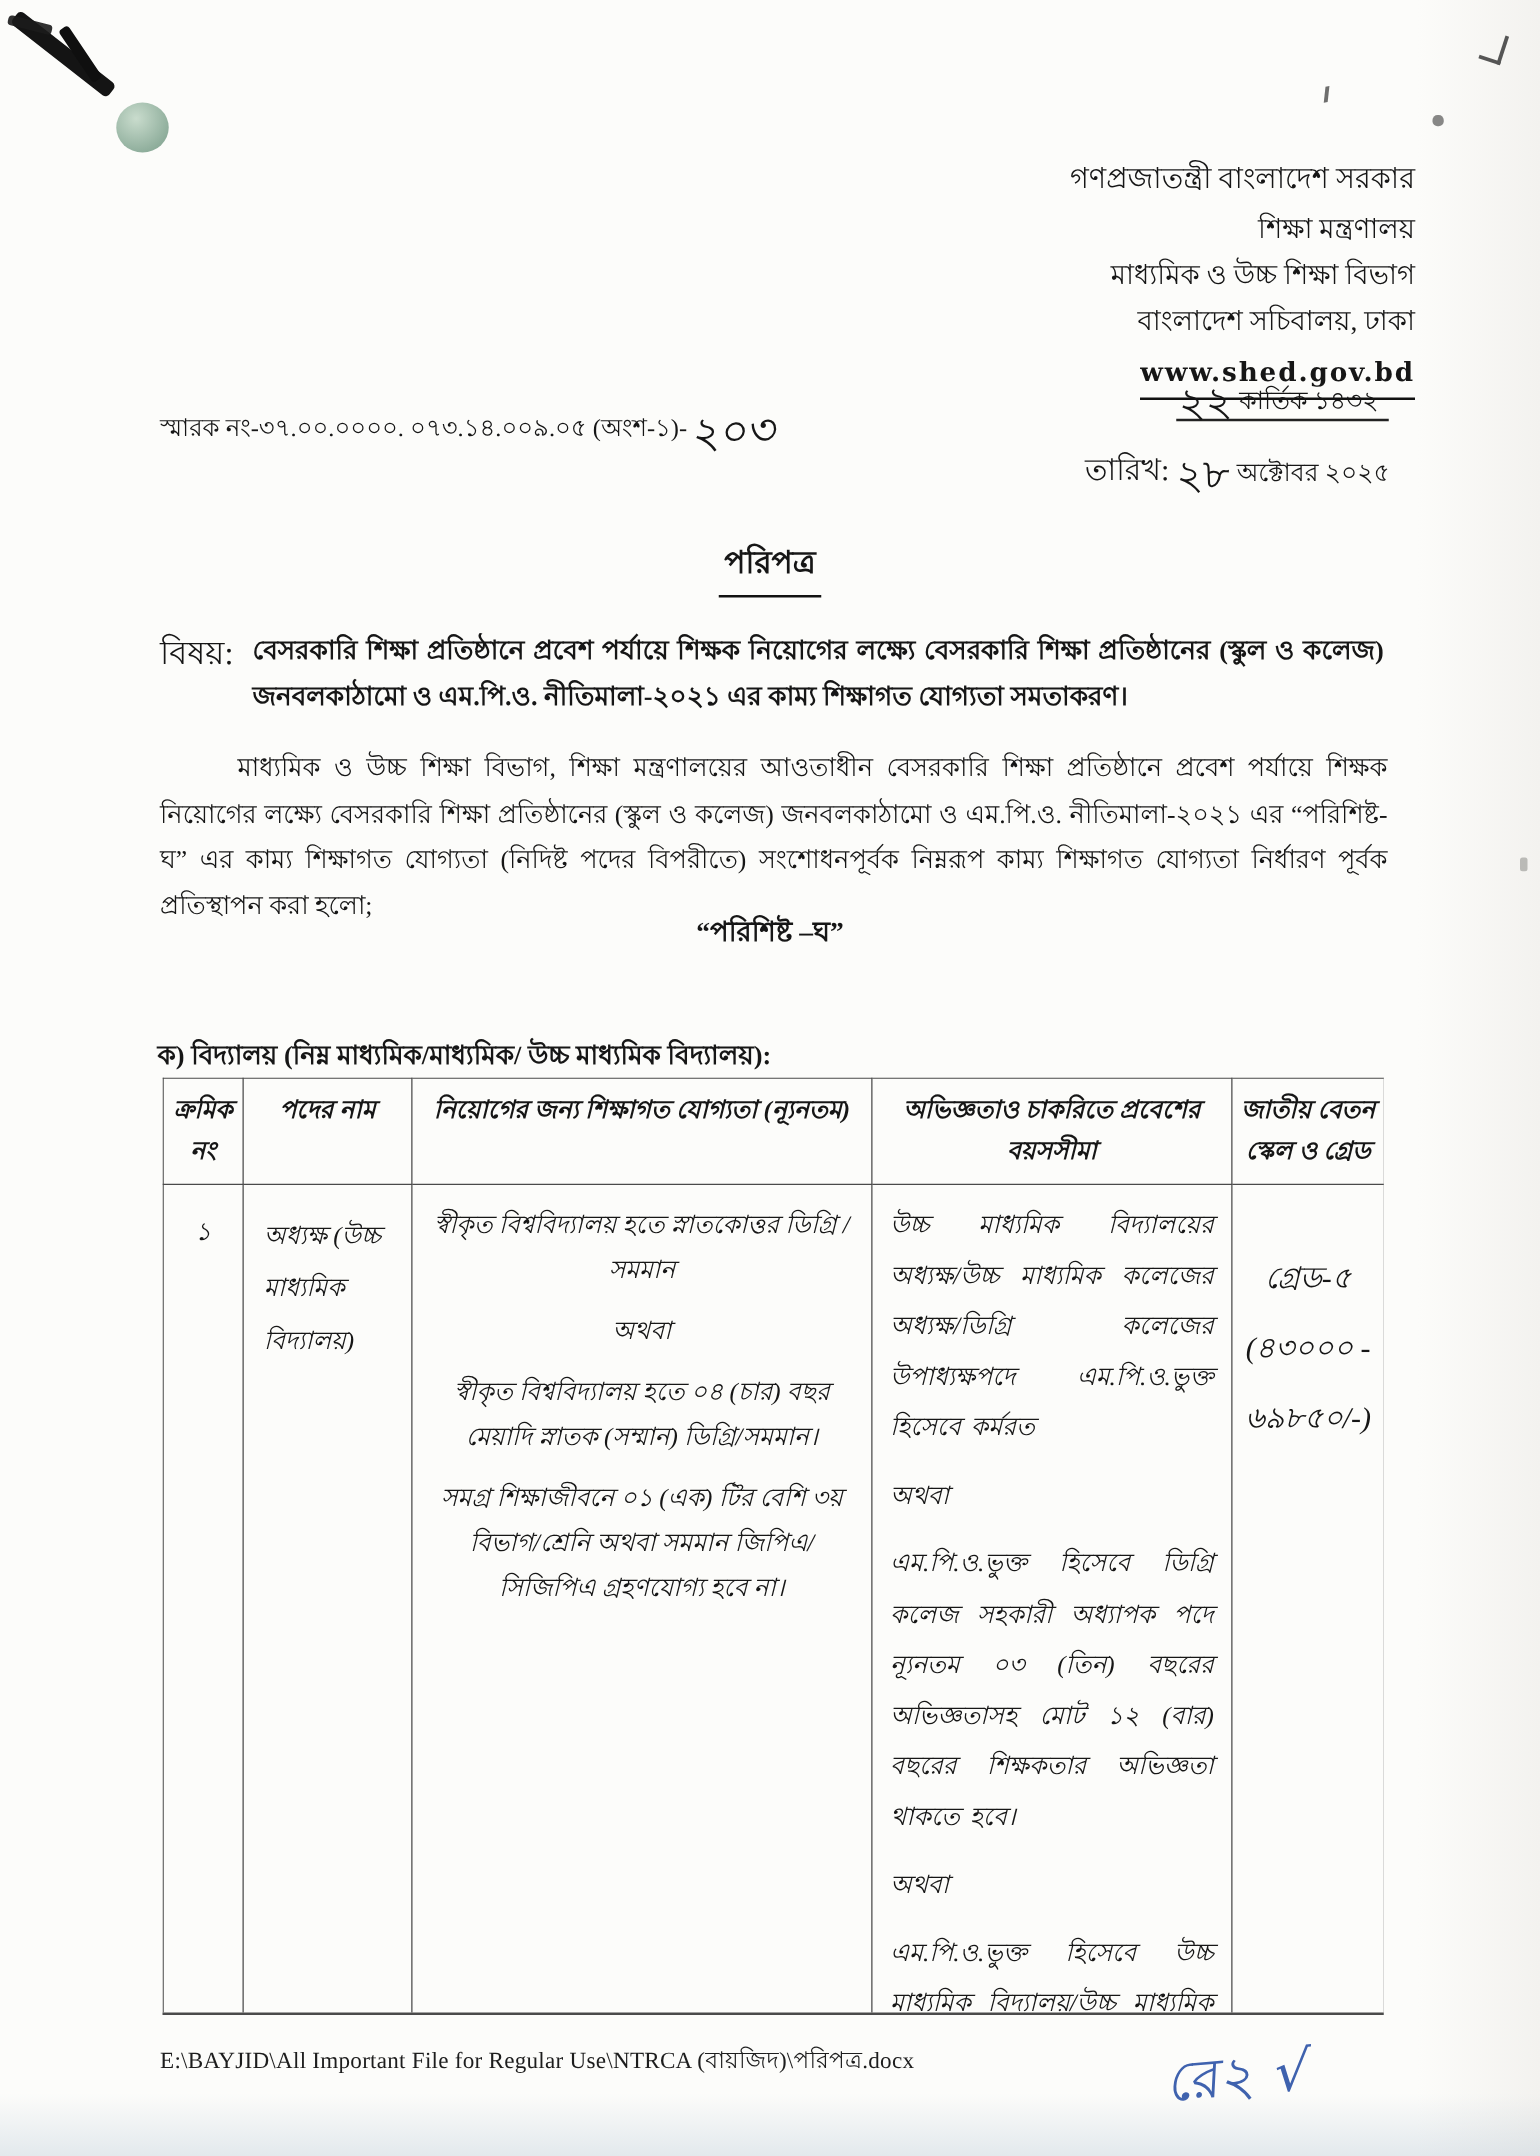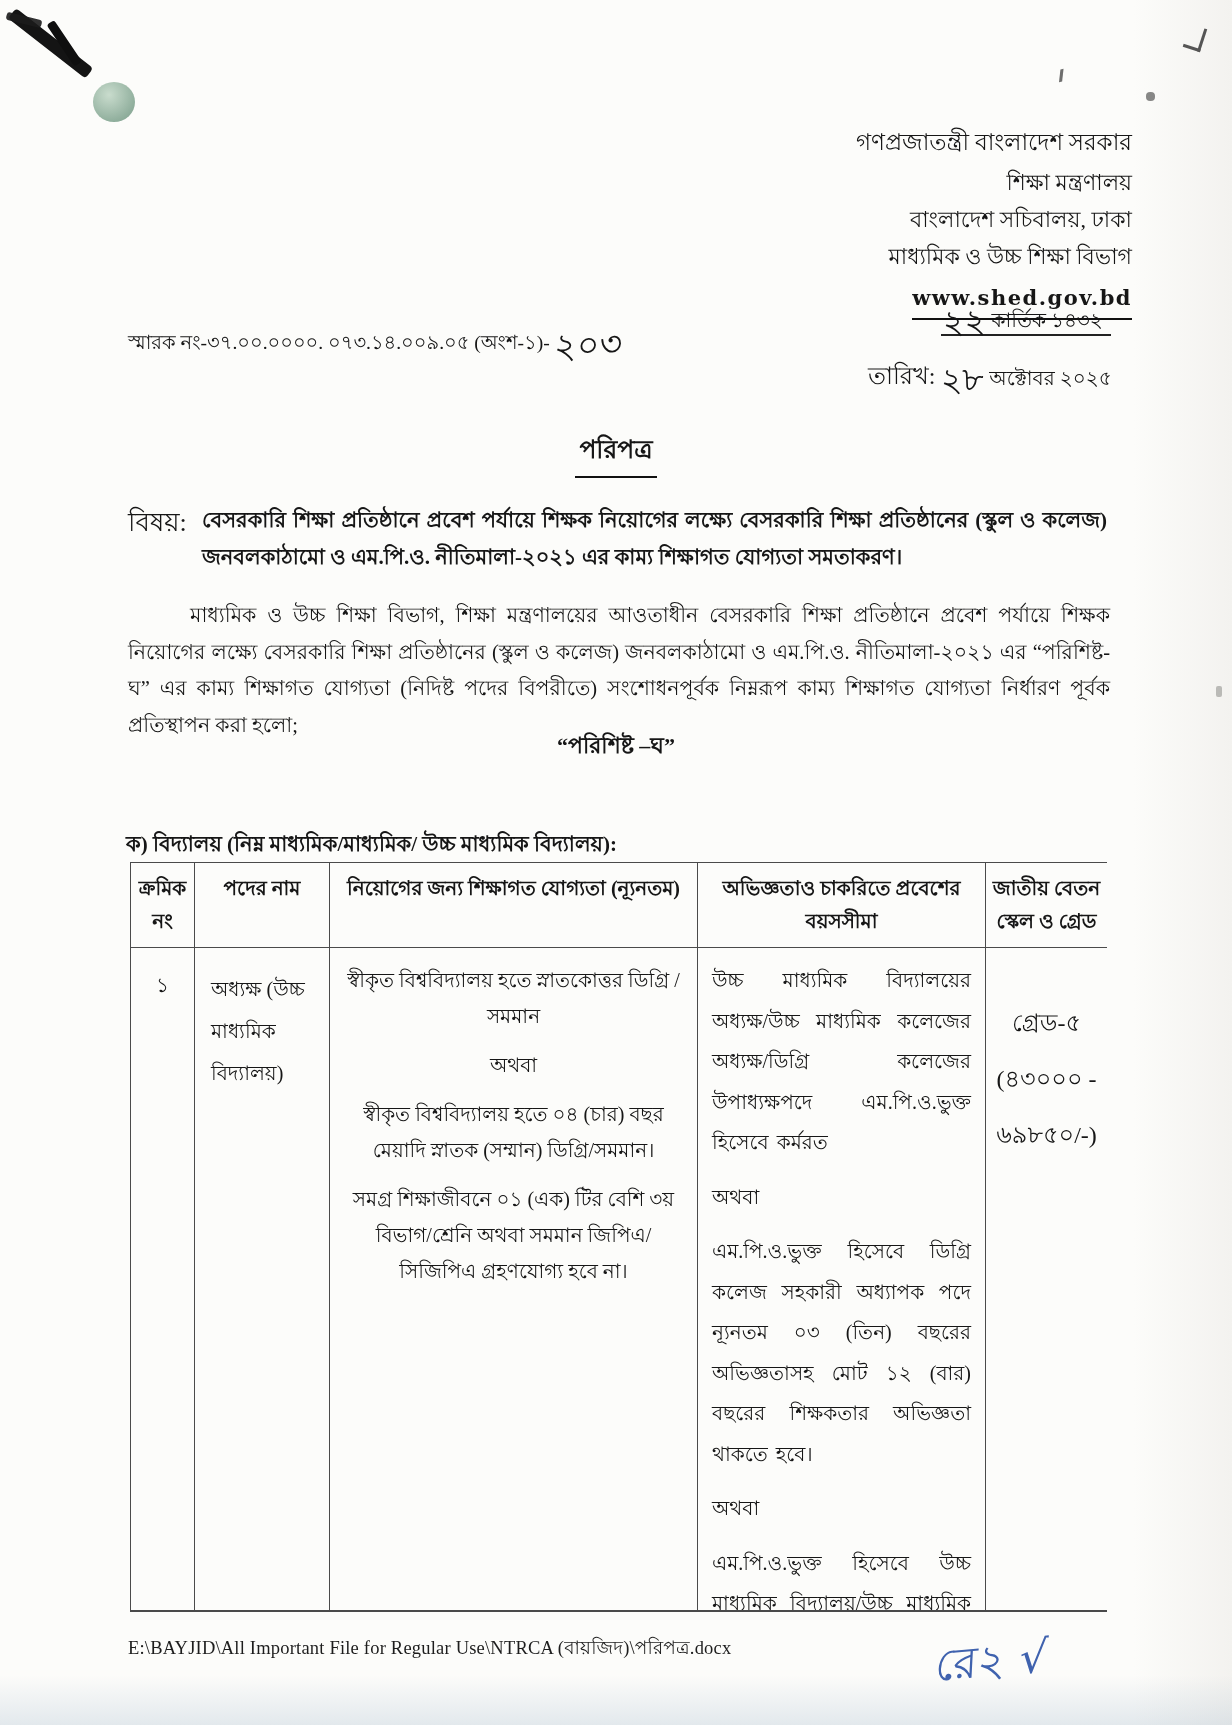--- a/index.html
+++ b/index.html
@@ -55,21 +55,21 @@
   .body-para{position:absolute;left:128px;top:597px;width:982px;font-size:20.5px;line-height:36.5px;
     text-align:justify;text-indent:62px;}
 
   .appendix-title{position:absolute;left:0;top:728px;width:1232px;text-align:center;font-weight:700;font-size:22px;}
   .appendix-subtitle{position:absolute;left:126px;top:772px;width:1000px;font-weight:700;font-size:21px;}
   .section-heading{position:absolute;left:126px;top:828px;width:1000px;font-weight:700;font-size:21px;}
 
   
   .table-wrap{position:absolute;left:130px;top:862px;width:977px;height:748px;overflow:hidden;border-bottom:2px solid #4a4a4a;}
   table.main{border-collapse:collapse;table-layout:fixed;width:977px;}
-  table.main th,table.main td{border:1.6px solid #4a4a4a;vertical-align:top;font-size:20px;}
+  table.main th,table.main td{border:1.6px solid #4a4a4a;vertical-align:top;font-size:20px;font-style:italic;}
   th{font-weight:700;text-align:center;line-height:33px;padding:9px 4px;vertical-align:middle;}
   .col1{width:64px;} .col2{width:135px;} .col3{width:368px;} .col4{width:288px;} .col5{width:122px;}
   td.c-serial{text-align:center;padding-top:22px;font-size:21px;}
   td.c-post{padding:20px 10px 10px 16px;line-height:42px;font-size:21px;}
   td.c-qual{padding:14px 14px;}
   .q-para{text-align:center;line-height:36px;margin-bottom:13px;}
   td.c-exp{padding:12px 14px;}
   .e-para{text-align:justify;line-height:40.5px;margin-bottom:14px;word-spacing:3px;}
   td.c-grade{padding:60px 6px 0;}
   .g-para{text-align:center;line-height:30px;margin-bottom:26px;font-size:24px;}
@@ -88,22 +88,22 @@
   <div class="staple3"></div>
   <div class="green-dot"></div>
   <div class="pen-m1"></div>
   <div class="pen-m2"></div>
   <div class="pen-m3"></div>
   <div class="edge-speck"></div>
 
   <div class="letterhead">
     <div class="l1">গণপ্রজাতন্ত্রী বাংলাদেশ সরকার</div>
     <div>শিক্ষা মন্ত্রণালয়</div>
+    <div>মাধ্যমিক ও উচ্চ শিক্ষা বিভাগ</div>
     <div>বাংলাদেশ সচিবালয়, ঢাকা</div>
-    <div>মাধ্যমিক ও উচ্চ শিক্ষা বিভাগ</div>
     <div><span class="website">www.shed.gov.bd</span></div>
   </div>
 
   <div class="memo-line">
     <span>স্মারক নং-৩৭.০০.০০০০. ০৭৩.১৪.০০৯.০৫ (অংশ-১)-</span><span class="hw memo-hw">২০৩</span>
   </div>
 
   <div class="date-block">
     <span class="date-label">তারিখ:</span>
     <span class="date-stack">

